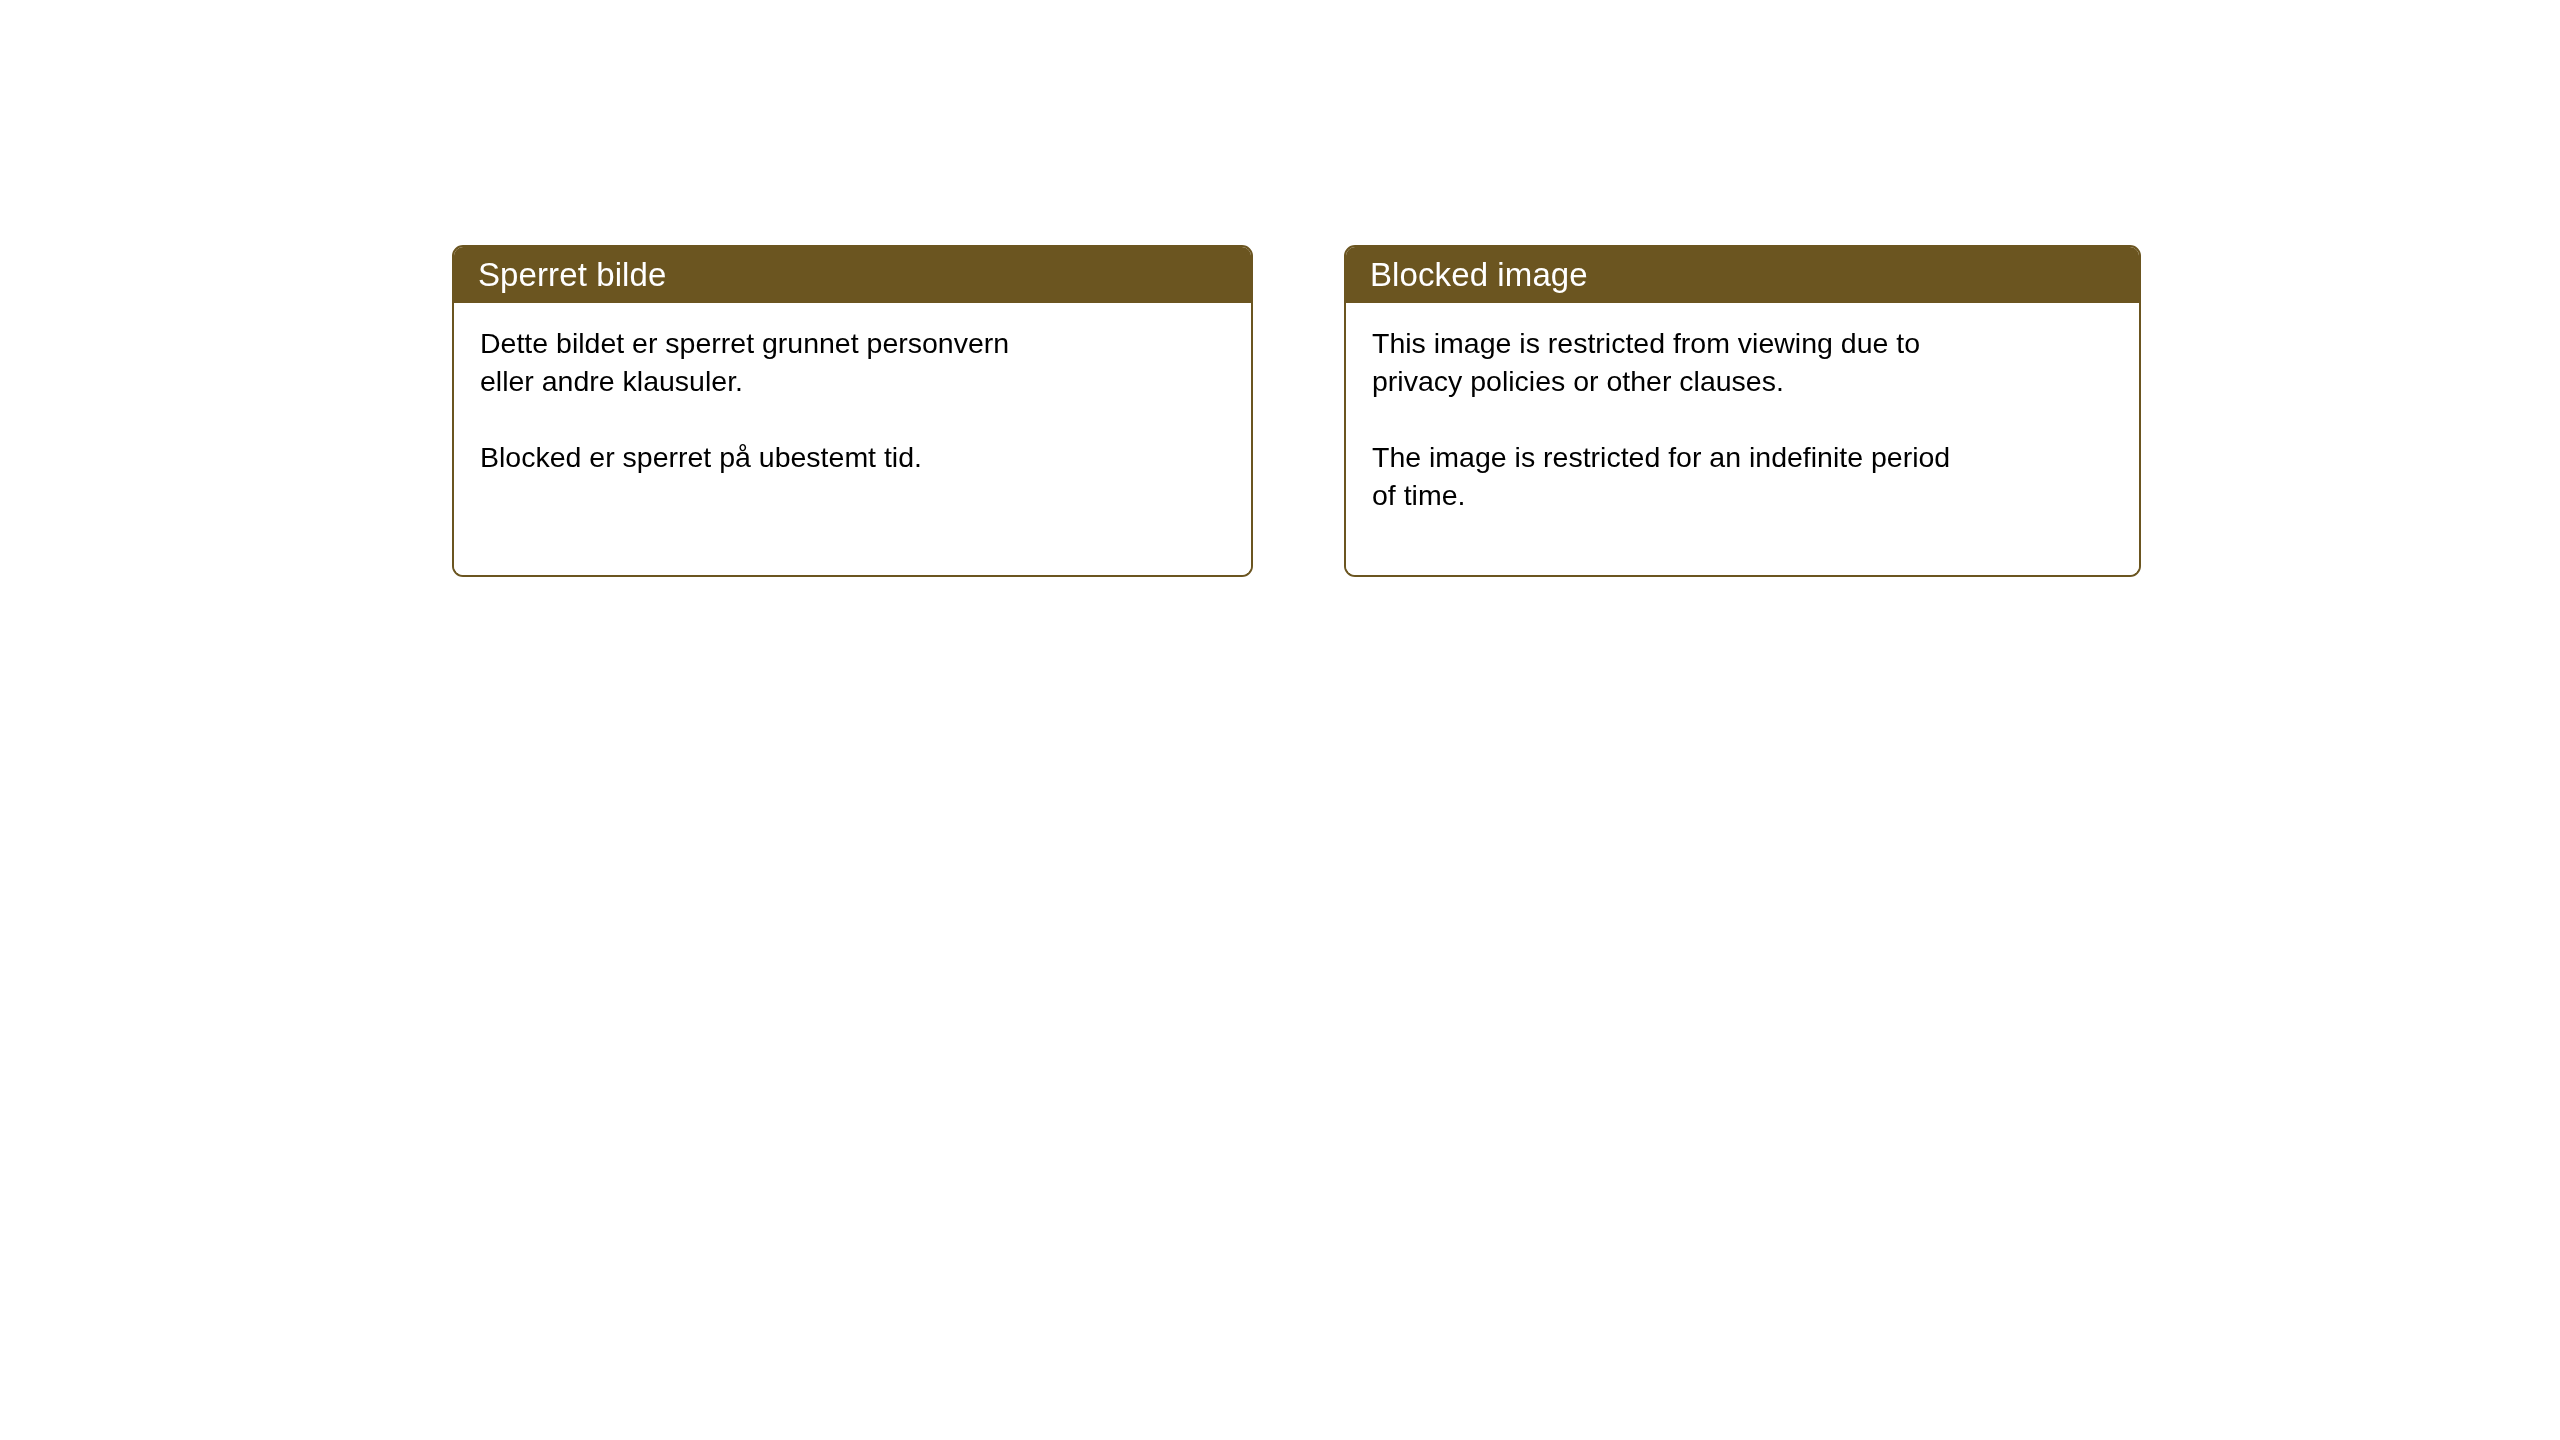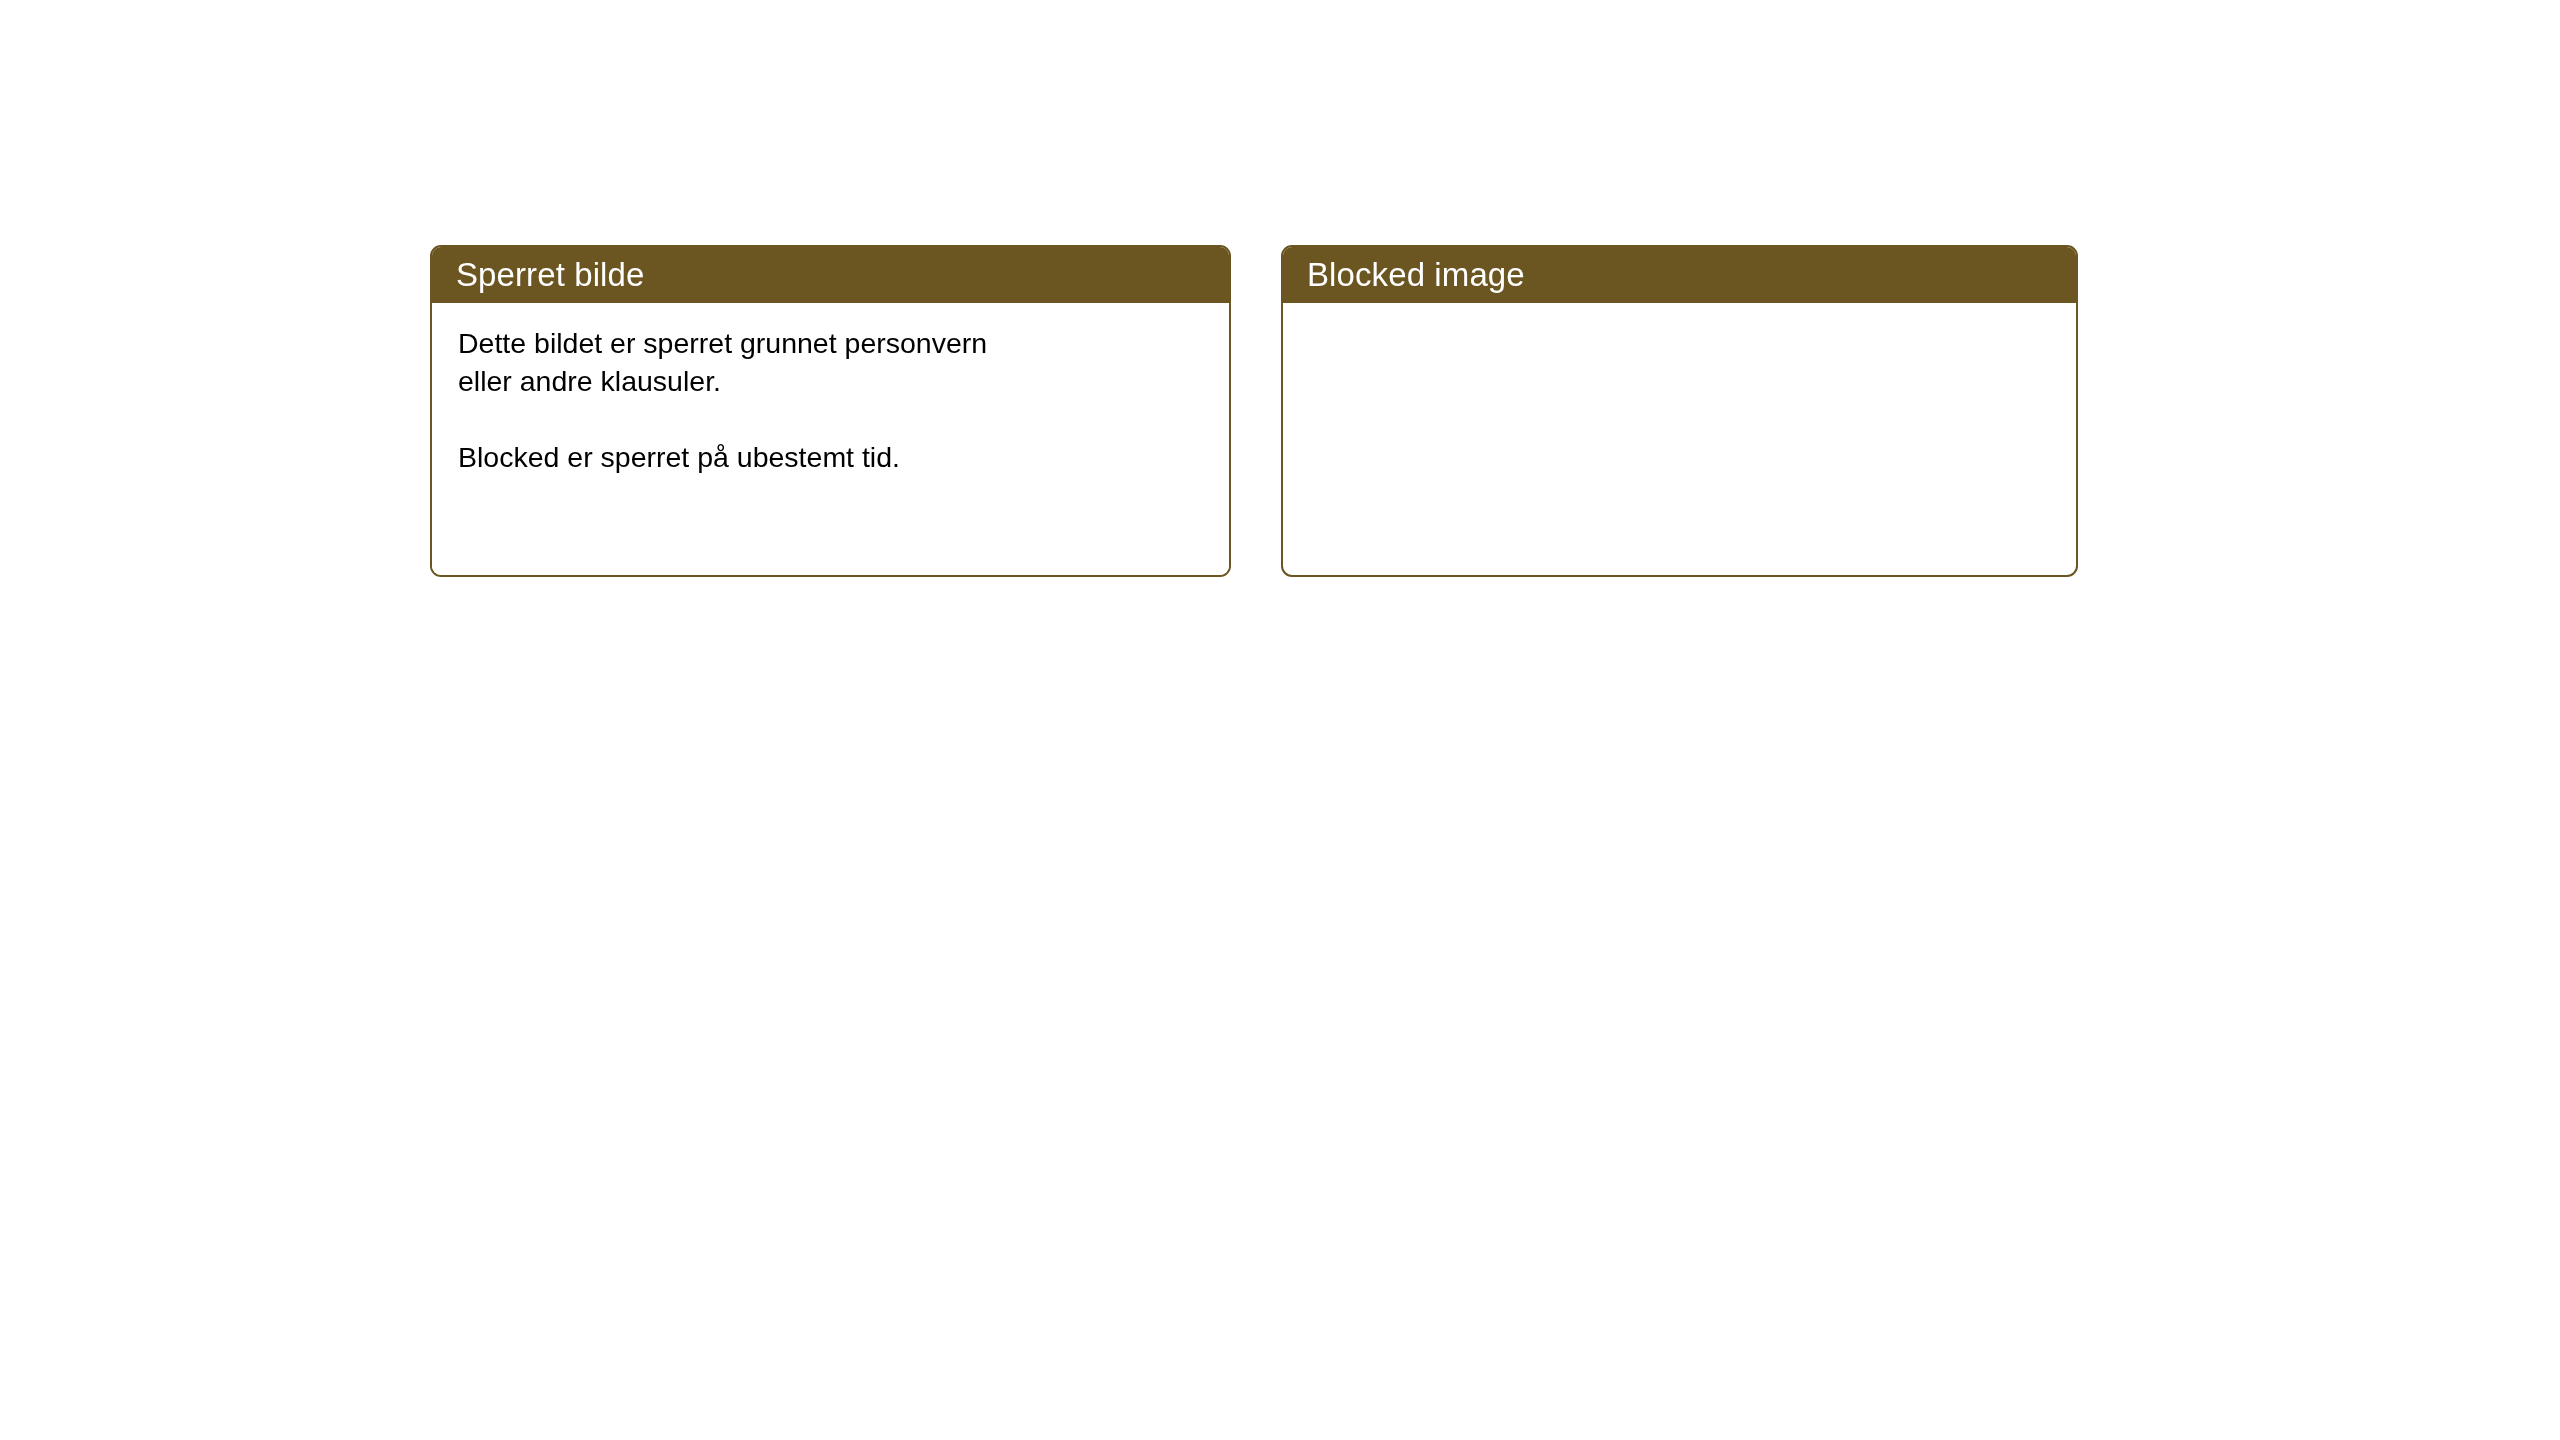--- a/index.html
+++ b/index.html
@@ -11,25 +11,25 @@
     width: 2560px;
     height: 1440px;
     position: relative;
     overflow: hidden;
     font-family: "Liberation Sans", sans-serif;
     -webkit-font-smoothing: antialiased;
   }
 
   .cards-area {
     position: absolute;
-    left: 430px;
+    left: 452px;
     top: 245px;
     display: flex;
     align-items: flex-start;
-    gap: 50px;
+    gap: 91px;
   }
 
   .card {
     box-sizing: border-box;
     background: #ffffff;
     border-radius: 11px;
     overflow: hidden;
     border: 2px solid #6B5520;
     display: flex;
     flex-direction: column;
@@ -94,15 +94,22 @@
 eller andre klausuler.</p>
       <div class="paragraph-gap"></div>
       <p class="card-paragraph">Blocked er sperret på ubestemt tid.</p>
     </div>
   </div>
 
   <div class="card card-en">
     <div class="card-header">
       <span class="card-title">Blocked image</span>
     </div>
+    <div class="card-body">
+      <p class="card-paragraph">This image is restricted from viewing due to
+privacy policies or other clauses.</p>
+      <div class="paragraph-gap"></div>
+      <p class="card-paragraph">The image is restricted for an indefinite period
+of time.</p>
+    </div>
   </div>
 
 </div>
 
 </body></html>

